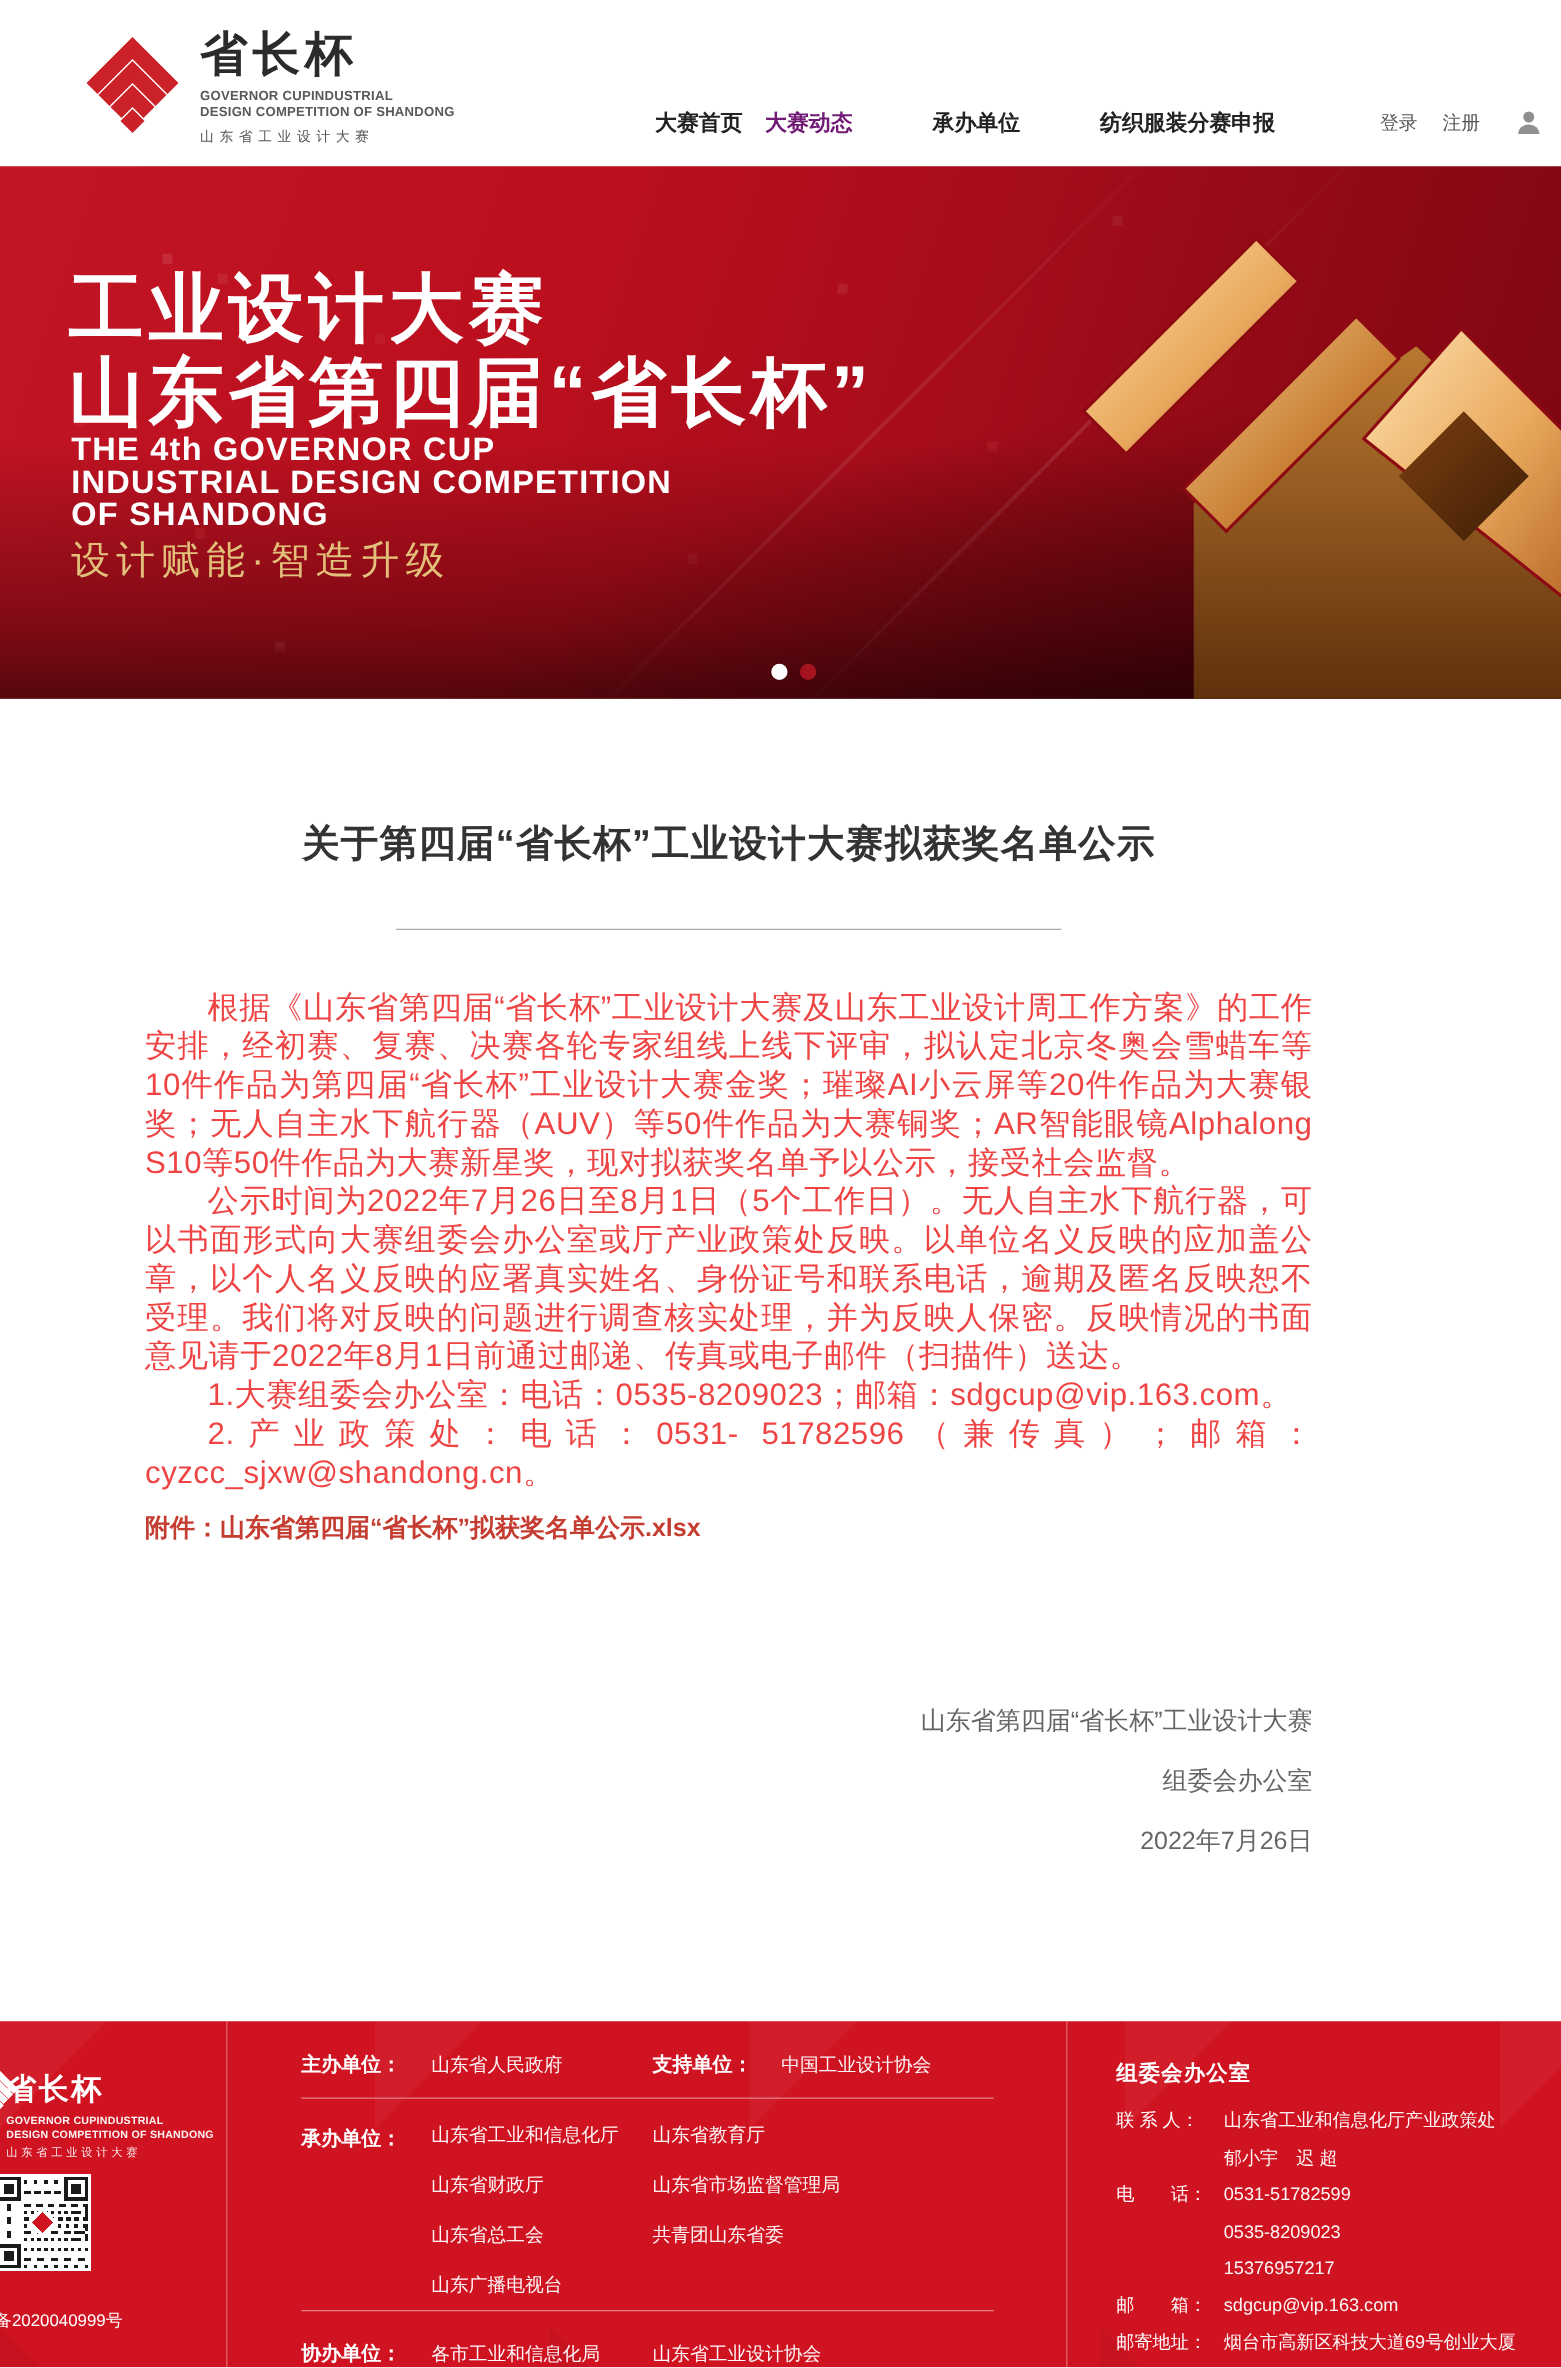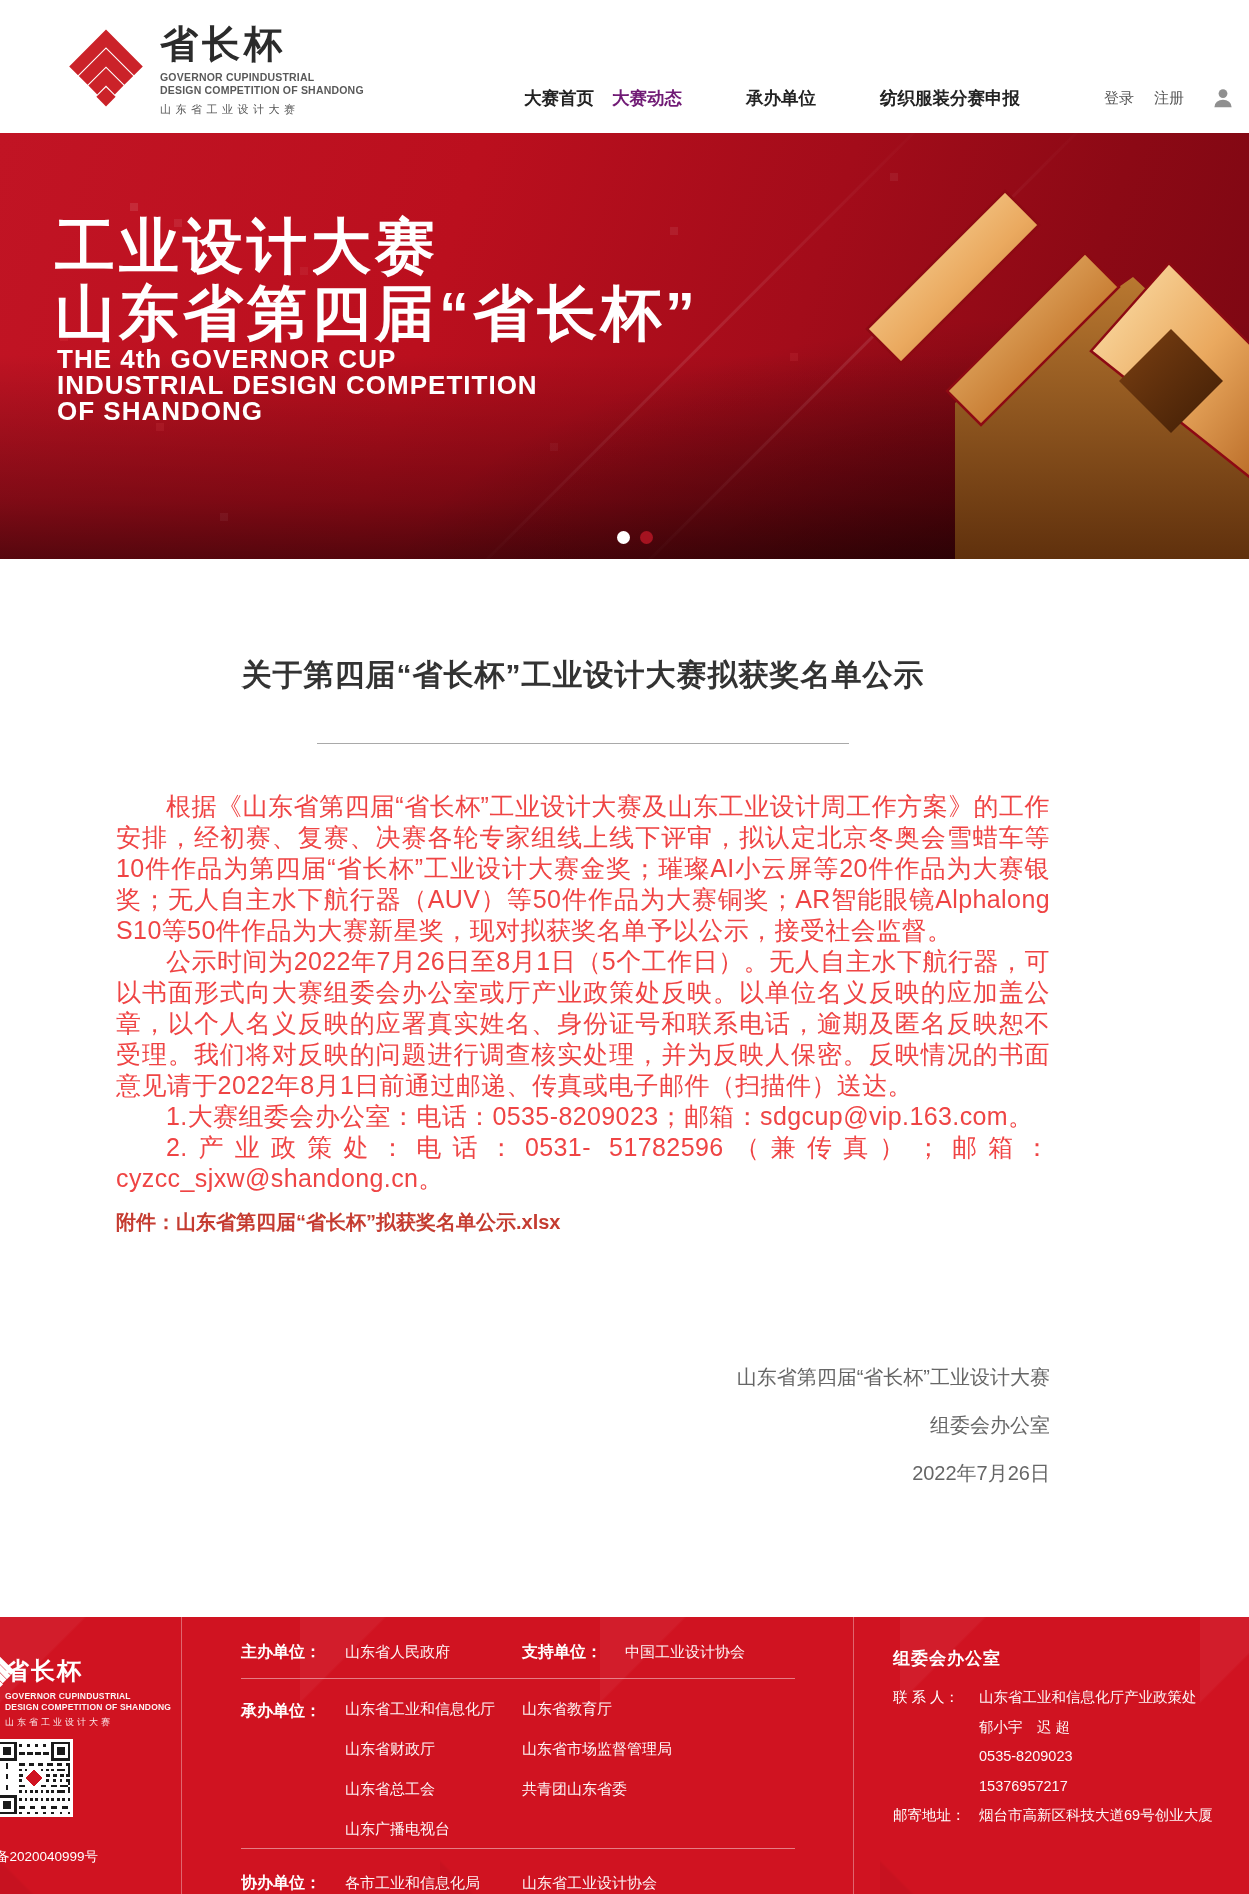--- a/index.html
+++ b/index.html
@@ -139,20 +139,21 @@
 
     <div class="bn-title">
       <div>工业设计大赛</div>
       <div>山东省第四届“省长杯”</div>
     </div>
     <div class="bn-en">
       <div>THE 4th GOVERNOR CUP</div>
       <div>INDUSTRIAL DESIGN COMPETITION</div>
       <div>OF SHANDONG</div>
     </div>
+    <div class="bn-tag">设计赋能·智造升级</div>
 
     <svg class="bn-emblem" viewBox="0 0 420 400">
       <defs>
         <linearGradient id="gA" x1="0" y1="0" x2="1" y2="1">
           <stop offset="0" stop-color="#fde3ae"></stop>
             <stop offset="0.55" stop-color="#eaa95f"></stop>
             <stop offset="1" stop-color="#b86a26"></stop>
         </linearGradient>
         <linearGradient id="gB" x1="0" y1="0" x2="1" y2="1">
           <stop offset="0" stop-color="#f3c784"></stop>
@@ -295,28 +296,36 @@
       <div class="fr-rows">
         <div class="fr-row">
           <span class="fr-label">联 系 人：</span>
           <span class="fr-val">山东省工业和信息化厅产业政策处</span>
         </div>
         <div class="fr-row">
           <span class="fr-label"></span>
           <span class="fr-val">郁小宇　迟 超</span>
         </div>
         <div class="fr-row">
+          <span class="fr-label">电　　话：</span>
+          <span class="fr-val">0531-51782599</span>
+        </div>
+        <div class="fr-row">
           <span class="fr-label"></span>
           <span class="fr-val">0535-8209023</span>
         </div>
         <div class="fr-row">
           <span class="fr-label"></span>
           <span class="fr-val">15376957217</span>
         </div>
         <div class="fr-row">
+          <span class="fr-label">邮　　箱：</span>
+          <span class="fr-val">sdgcup@vip.163.com</span>
+        </div>
+        <div class="fr-row">
           <span class="fr-label">邮寄地址：</span>
           <span class="fr-val">烟台市高新区科技大道69号创业大厦</span>
         </div>
       </div>
     </div>
   </footer>
 
 </div>
 
 </body></html>

